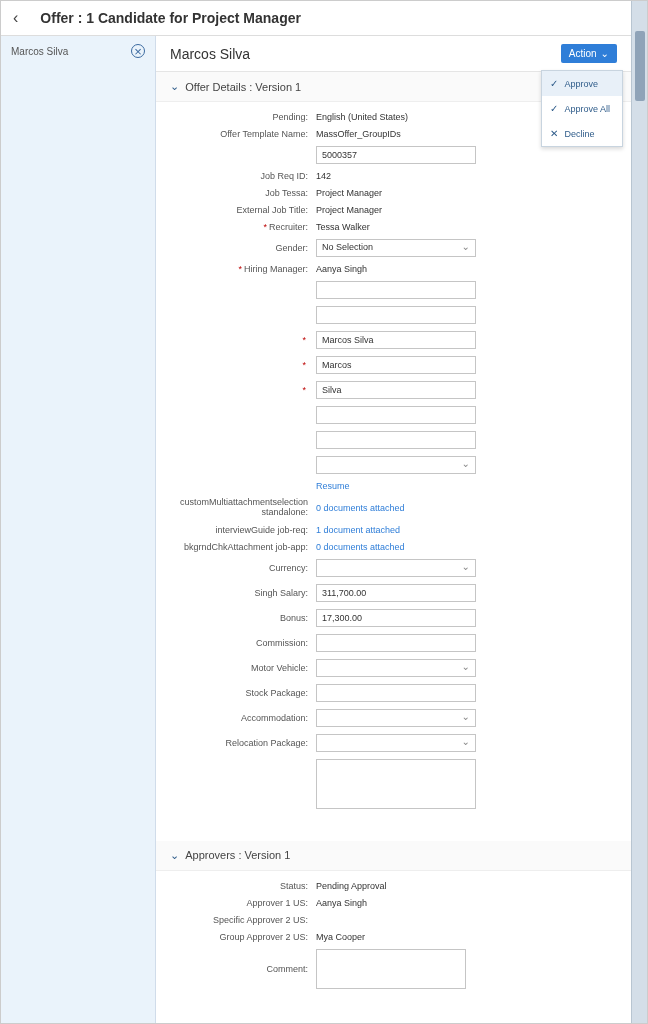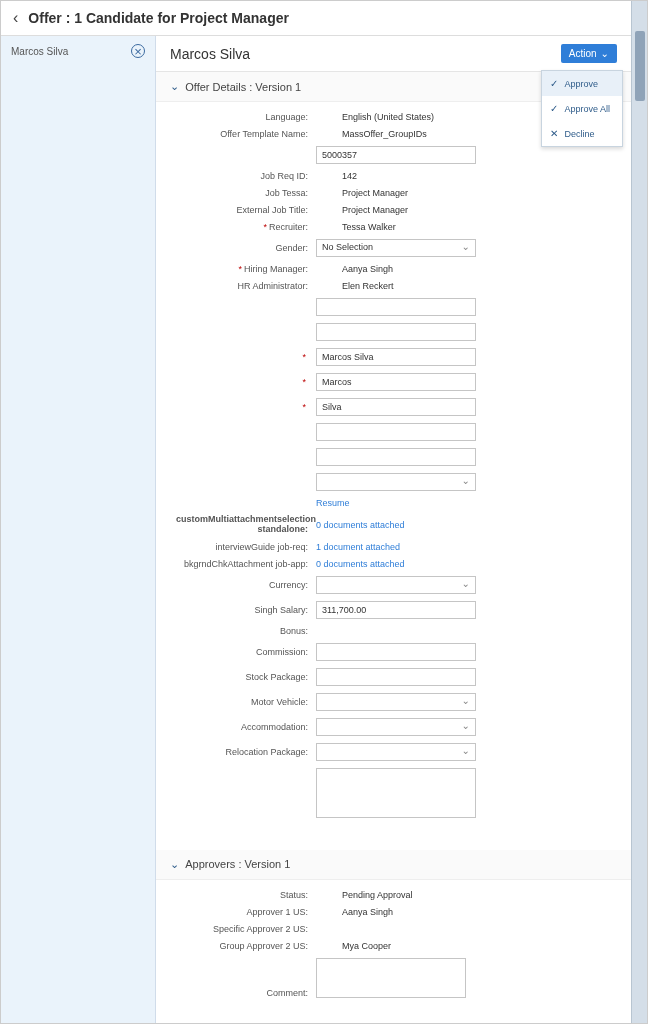--- a/index.html
+++ b/index.html
@@ -45,20 +45,21 @@
 .back-icon {
   font-size: 16px;
   color: #444;
   margin-right: 10px;
   cursor: pointer;
 }
 .header-title {
   font-size: 14px;
   font-weight: 600;
   color: #333;
+  margin-left: 12px;
 }
 .body {
   display: flex;
   flex: 1;
   overflow: hidden;
   margin-right: 16px;
 }
 .sidebar {
   width: 155px;
   background: #eaf3fb;
@@ -170,21 +171,20 @@
   width: 140px;
   text-align: right;
   padding-right: 8px;
   font-size: 9px;
   color: #555;
 }
 .form-value {
   flex: 1;
   font-size: 9px;
   color: #333;
-  margin-left: 26px;
 }
 .form-input, .form-select {
   width: 160px;
   height: 18px;
   border: 1px solid #c5c5c5;
   background: #fff;
   font-size: 9px;
   padding: 2px 5px;
   color: #333;
 }
@@ -261,21 +261,21 @@
         </div>
       </div>
 
       <div class="section-header">
         <span class="chevron">⌄</span>
         <span class="section-title">Offer Details : Version 1</span>
       </div>
 
       <div class="form-area">
         <div class="form-row">
-          <div class="form-label">Language:</div>
+          <div class="form-label">Pending:</div>
           <div class="form-value">English (United States)</div>
         </div>
         <div class="form-row">
           <div class="form-label">Offer Template Name:</div>
           <div class="form-value">MassOffer_GroupIDs</div>
         </div>
         <div class="form-row">
           <div class="form-label"></div>
           <input class="form-input" value="5000357" style="">
         </div>
@@ -297,24 +297,20 @@
         </div>
         <div class="form-row">
           <div class="form-label">Gender:</div>
           <div class="form-select">No Selection</div>
         </div>
         <div class="form-row">
           <div class="form-label"><span class="req">*</span><span>Hiring Manager:</span></div>
           <div class="form-value">Aanya Singh</div>
         </div>
         <div class="form-row">
-          <div class="form-label">HR Administrator:</div>
-          <div class="form-value">Elen Reckert</div>
-        </div>
-        <div class="form-row">
             <div class="form-label"></div>
             <input class="form-input" style="">
           </div>
         <div class="form-row">
             <div class="form-label"></div>
             <input class="form-input" style="">
           </div>
         <div class="form-row">
             <div class="form-label" style="text-align:right;"><span class="req">*</span></div>
             <input class="form-input" value="Marcos Silva" style="">
@@ -337,21 +333,21 @@
           </div>
         <div class="form-row">
             <div class="form-label"></div>
             <div class="form-select"></div>
           </div>
         <div class="form-row">
             <div class="form-label"></div>
             <span class="link-text">Resume</span>
           </div>
         <div class="form-row">
-            <div class="form-label" style="line-height:1.1;font-weight:bold;">customMultiattachmentselection standalone:</div>
+            <div class="form-label" style="line-height:1.1;">customMultiattachmentselection standalone:</div>
             <span class="link-text">0 documents attached</span>
           </div>
         <div class="form-row">
             <div class="form-label">interviewGuide job-req:</div>
             <span class="link-text">1 document attached</span>
           </div>
         <div class="form-row">
             <div class="form-label">bkgrndChkAttachment job-app:</div>
             <span class="link-text">0 documents attached</span>
           </div>
@@ -359,32 +355,33 @@
         <div class="form-row" style="margin-top:2px;">
             <div class="form-label">Currency:</div>
             <div class="form-select"></div>
           </div>
         <div class="form-row">
             <div class="form-label">Singh Salary:</div>
             <input class="form-input" value="311,700.00" style="">
           </div>
         <div class="form-row">
             <div class="form-label">Bonus:</div>
+            <input class="form-input" value="17,300.00" style="">
           </div>
         <div class="form-row">
             <div class="form-label">Commission:</div>
-            <input class="form-input" style="">
-          </div>
-        <div class="form-row">
-            <div class="form-label">Stock Package:</div>
             <input class="form-input" style="">
           </div>
         <div class="form-row">
             <div class="form-label">Motor Vehicle:</div>
             <div class="form-select"></div>
+          </div>
+        <div class="form-row">
+            <div class="form-label">Stock Package:</div>
+            <input class="form-input" style="">
           </div>
         <div class="form-row">
             <div class="form-label">Accommodation:</div>
             <div class="form-select"></div>
           </div>
         <div class="form-row">
             <div class="form-label">Relocation Package:</div>
             <div class="form-select"></div>
           </div>
         <div class="form-row" style="align-items:flex-start;">
@@ -407,20 +404,20 @@
             <div class="form-label">Approver 1 US:</div>
             <div class="form-value">Aanya Singh</div>
           </div>
         <div class="form-row">
             <div class="form-label">Specific Approver 2 US:</div>
           </div>
         <div class="form-row">
             <div class="form-label">Group Approver 2 US:</div>
             <div class="form-value">Mya Cooper</div>
           </div>
-        <div class="form-row" style="align-items:flex-end;">
+        <div class="form-row" style="align-items:center;">
             <div class="form-label">Comment:</div>
             <textarea class="form-textarea-wide" style=""></textarea>
           </div>
       </div>
     </div>
   </div>
 </div>
 
 </body></html>

